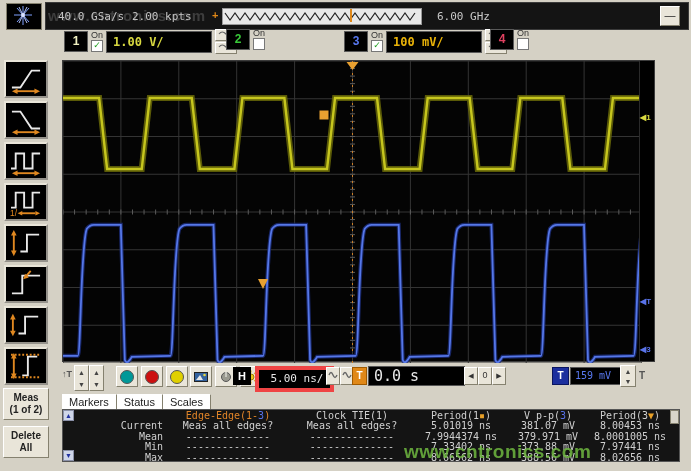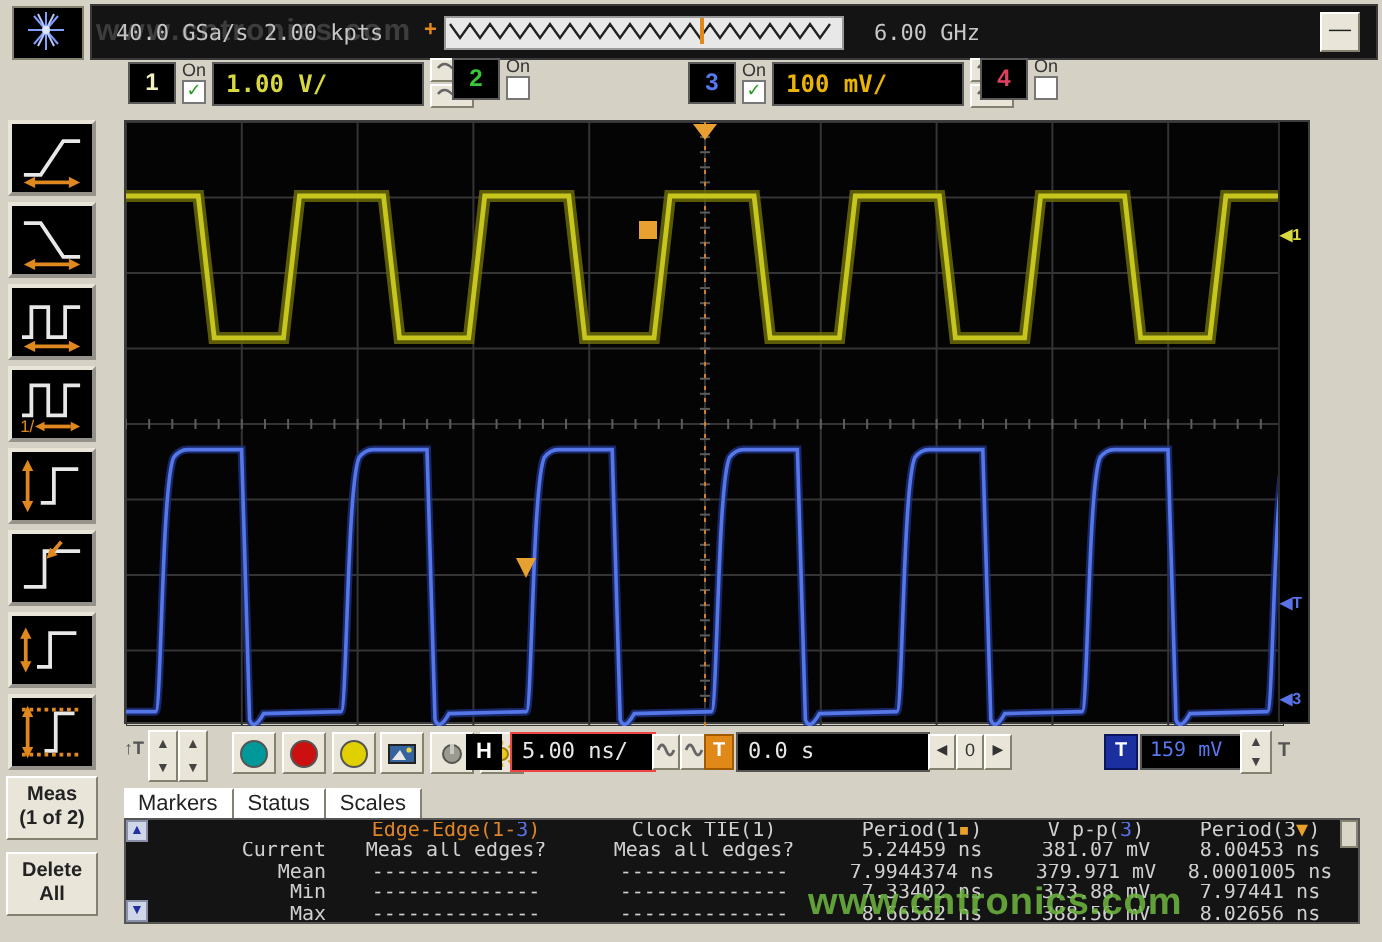--- a/index.html
+++ b/index.html
@@ -42,23 +42,23 @@
   #toolbar{position:absolute;left:62px;top:363px;width:620px;height:30px;}
   .abs{position:absolute;}
   .smallbtn{font-size:7px;line-height:7px;text-align:center;color:#444;padding:0;}
   #trig-pos-glyph{left:0;top:6px;font-size:9px;color:#555;font-weight:bold;}
   .spincol{width:13px;height:24px;display:flex;flex-direction:column;justify-content:space-around;align-items:center;}
   .circbtn{width:20px;height:19px;display:flex;align-items:center;justify-content:center;}
   .circ{width:12px;height:12px;border-radius:50%;border:1px solid #555;}
   .iconbtn{width:20px;height:19px;display:flex;align-items:center;justify-content:center;}
   .blkicon{background:#000;color:#fff;font-weight:bold;text-align:center;}
   #h-icon{left:171px;top:4px;width:18px;height:18px;font-size:11px;line-height:18px;}
-  #timebase-box{left:193px;top:3px;width:66px;height:18px;background:#000;border:1px solid #ef4444;color:#e8e8e8;font-size:11px;line-height:18px;padding-left:5px;}
+  #timebase-box{left:193px;top:3px;width:66px;height:18px;background:#000;border:4px solid #ef4444;color:#e8e8e8;font-size:11px;line-height:18px;padding-left:5px;text-align:center;}
   #orange-t{left:290px;top:4px;width:13px;height:16px;background:#e08818;color:#fff;font-size:10px;font-weight:bold;text-align:center;line-height:16px;border:1px solid #a05a00;}
-  #delay-box{left:306px;top:3px;width:90px;height:18px;background:#000;border:1px solid #555;color:#e8e8e8;font-size:11px;line-height:18px;padding-left:5px;}
+  #delay-box{left:306px;top:3px;width:90px;height:18px;background:#000;border:1px solid #555;color:#e8e8e8;font-size:15px;line-height:18px;padding-left:5px;}
   .navbtn{width:12px;height:16px;font-size:7px;line-height:15px;text-align:center;color:#333;}
   #blue-t{left:490px;top:4px;width:15px;height:16px;background:#1c2f9e;color:#fff;font-size:10px;font-weight:bold;text-align:center;line-height:16px;border:1px solid #0a1560;}
   #level-box{left:508px;top:4px;width:46px;height:16px;background:#000;border:1px solid #555;color:#5878f0;font-size:10px;line-height:16px;padding-left:4px;}
   #level-spin{left:558px;top:2px;width:14px;height:20px;display:flex;flex-direction:column;justify-content:space-around;align-items:center;}
   #t-ref{left:577px;top:7px;font-size:10px;color:#555;font-weight:bold;}
   
   #tabs{position:absolute;left:62px;top:393px;height:16px;display:flex;align-items:flex-end;}
   .tab{font-size:11px;color:#222;padding:1px 7px 1px 7px;border-right:1px solid #85816f;border-top:1px solid #fff;background:#ffffff;}
   .tab.sel{font-weight:bold;background:#e4dfd1;border:1px solid #85816f;border-bottom:none;padding-top:2px;}
   
@@ -467,21 +467,21 @@
         <div class="mcc"><span style="color: rgb(224, 132, 40);">Edge-Edge(1-</span><span style="color: rgb(88, 114, 232);">3</span><span style="color: rgb(224, 132, 40);">)</span></div>
         <div class="mcc"><span style="color: rgb(208, 208, 208);">Clock TIE(1)</span></div>
         <div class="mcc"><span style="color: rgb(208, 208, 208);">Period(1</span><span style="color: rgb(232, 160, 40);">▪</span><span style="color: rgb(208, 208, 208);">)</span></div>
         <div class="mcc"><span style="color: rgb(208, 208, 208);">V p-p(</span><span style="color: rgb(88, 114, 232);">3</span><span style="color: rgb(208, 208, 208);">)</span></div>
         <div class="mcc"><span style="color: rgb(208, 208, 208);">Period(3</span><span style="color: rgb(232, 160, 40);">▼</span><span style="color: rgb(208, 208, 208);">)</span></div>
       </div>
       <div class="mrow">
         <div class="mc0">Current</div>
         <div class="mcc">Meas all edges?</div>
         <div class="mcc">Meas all edges?</div>
-        <div class="mcc">5.24459 ns</div>
+        <div class="mcc">5.01019 ns</div>
         <div class="mcc">381.07 mV</div>
         <div class="mcc">8.00453 ns</div>
       </div>
       <div class="mrow">
         <div class="mc0">Mean</div>
         <div class="mcc">--------------</div>
         <div class="mcc">--------------</div>
         <div class="mcc">7.9944374 ns</div>
         <div class="mcc">379.971 mV</div>
         <div class="mcc">8.0001005 ns</div>

